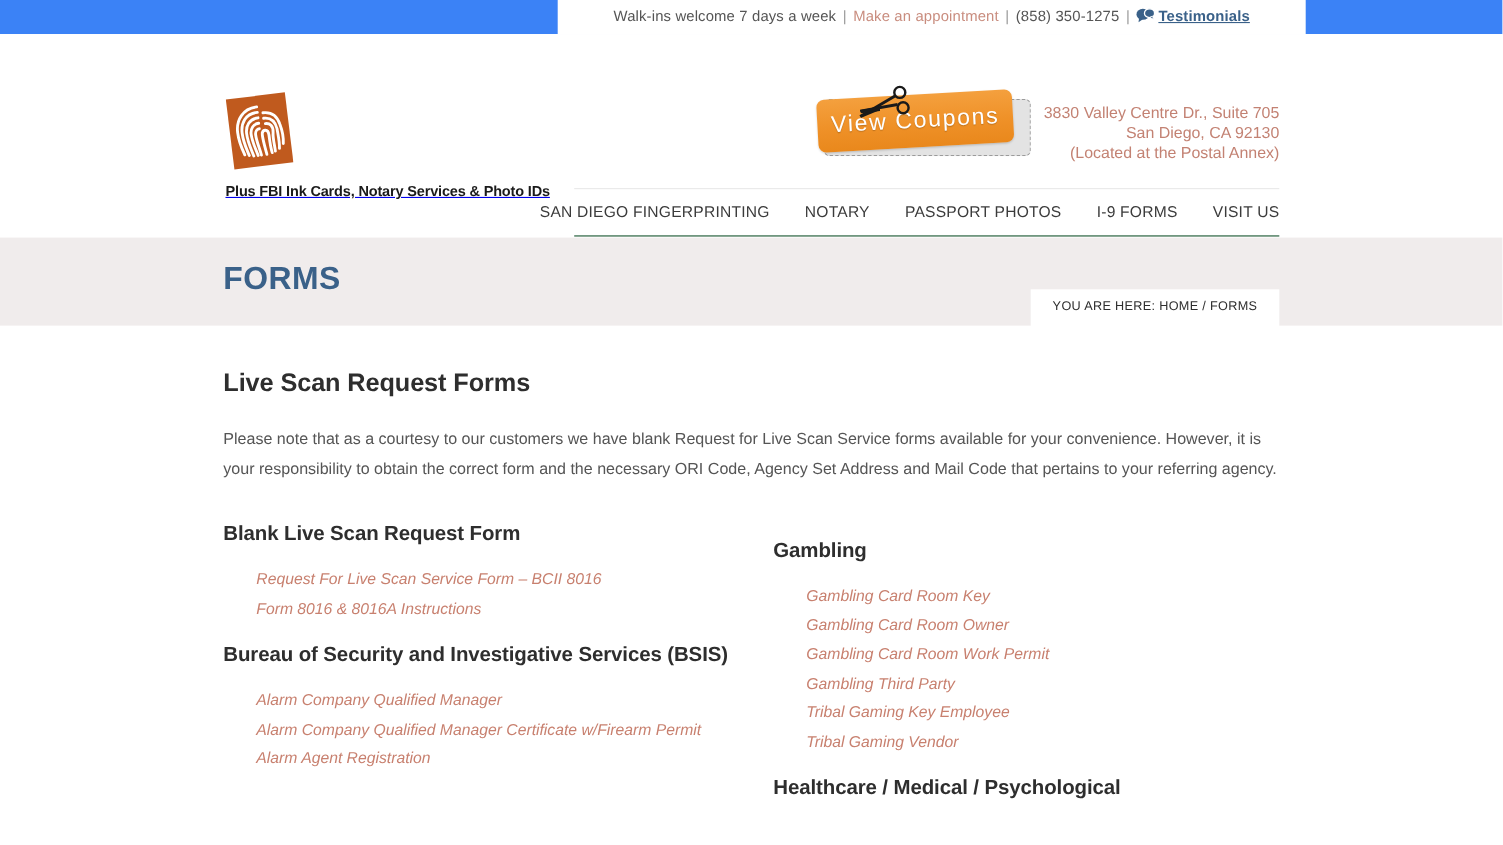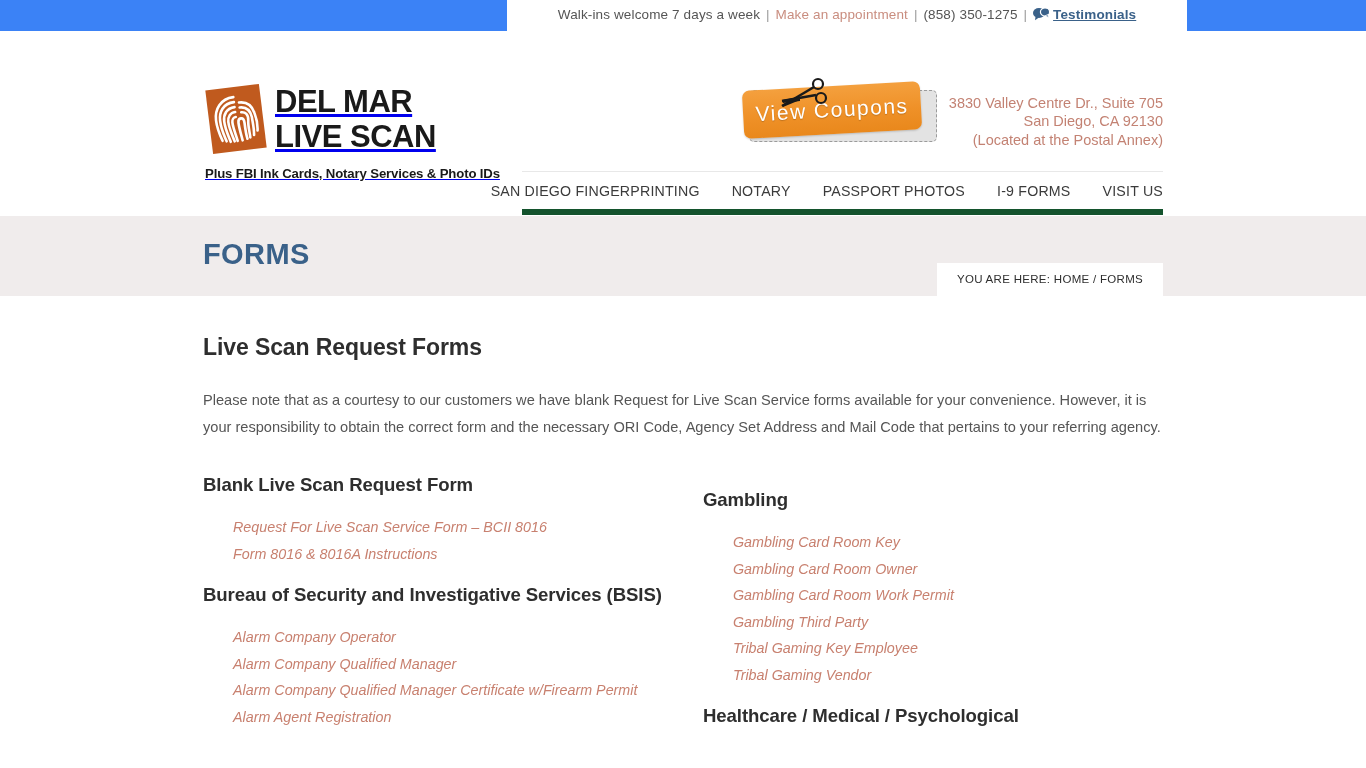--- a/index.html
+++ b/index.html
@@ -156,21 +156,21 @@
     line-height: 18.4px;
   }
 
   
   .nav {
     position: absolute;
     left: 322px;
     right: 3px;
     top: 140px;
     border-top: 1px solid #e8e8e8;
-    border-bottom: 6px solid #14532d;
+    border-bottom: 1px solid #14532d;
     height: 44px;
     display: flex;
     align-items: center;
     justify-content: flex-end;
     gap: 0px;
   }
   .nav-item {
     font-size: 14.2px;
     color: #3b3b3b;
     text-decoration: none;
@@ -306,24 +306,20 @@
                 <path d="M31 29 C26 29 23 33 23 38 C23 45 25 50 27 58"></path>
                 <path d="M31 34 C29 34 27 36 27 39 C27 45 29 51 30 58"></path>
                 <path d="M35 58 C34 51 33 45 33 40 C33 37 34 36 36 36 C38 36 39 38 39 41 C39 48 39 52 40 57"></path>
                 <path d="M43 56 C43 50 42 44 43 39 C44 33 41 30 37 30"></path>
                 <path d="M47 54 C48 47 47 40 47 36 C46 28 42 25 36 25"></path>
                 <path d="M51 50 C52 44 51 36 50 32 C48 23 43 20 36 20"></path>
               </g>
             </g>
           </svg>
         </span>
-        <span class="logo-text">
-          <span>DEL MAR</span><br>
-          <span>LIVE SCAN</span>
-        </span>
       </div>
       <div class="logo-tag">Plus FBI Ink Cards, Notary Services &amp; Photo IDs</div>
     </a>
 
     <a href="#" class="coupon">
       <span class="coupon-shadowbox"></span>
       <span class="coupon-btn">
         <span>View Coupons</span>
       </span>
       <span class="scissors">
@@ -375,21 +371,20 @@
       <div class="col col-left">
 
         <h3 class="group-h first">Blank Live Scan Request Form</h3>
         <ul class="links">
           <li><a href="#">Request For Live Scan Service Form – BCII 8016</a></li>
           <li><a href="#">Form 8016 &amp; 8016A Instructions</a></li>
         </ul>
 
         <h3 class="group-h">Bureau of Security and Investigative Services (BSIS)</h3>
         <ul class="links">
-          <li><a href="#">Alarm Company Operator</a></li>
           <li><a href="#">Alarm Company Qualified Manager</a></li>
           <li><a href="#">Alarm Company Qualified Manager Certificate w/Firearm Permit</a></li>
           <li><a href="#">Alarm Agent Registration</a></li>
         </ul>
 
       </div>
 
       <div class="col col-right">
 
         <h3 class="group-h first">Gambling</h3>

